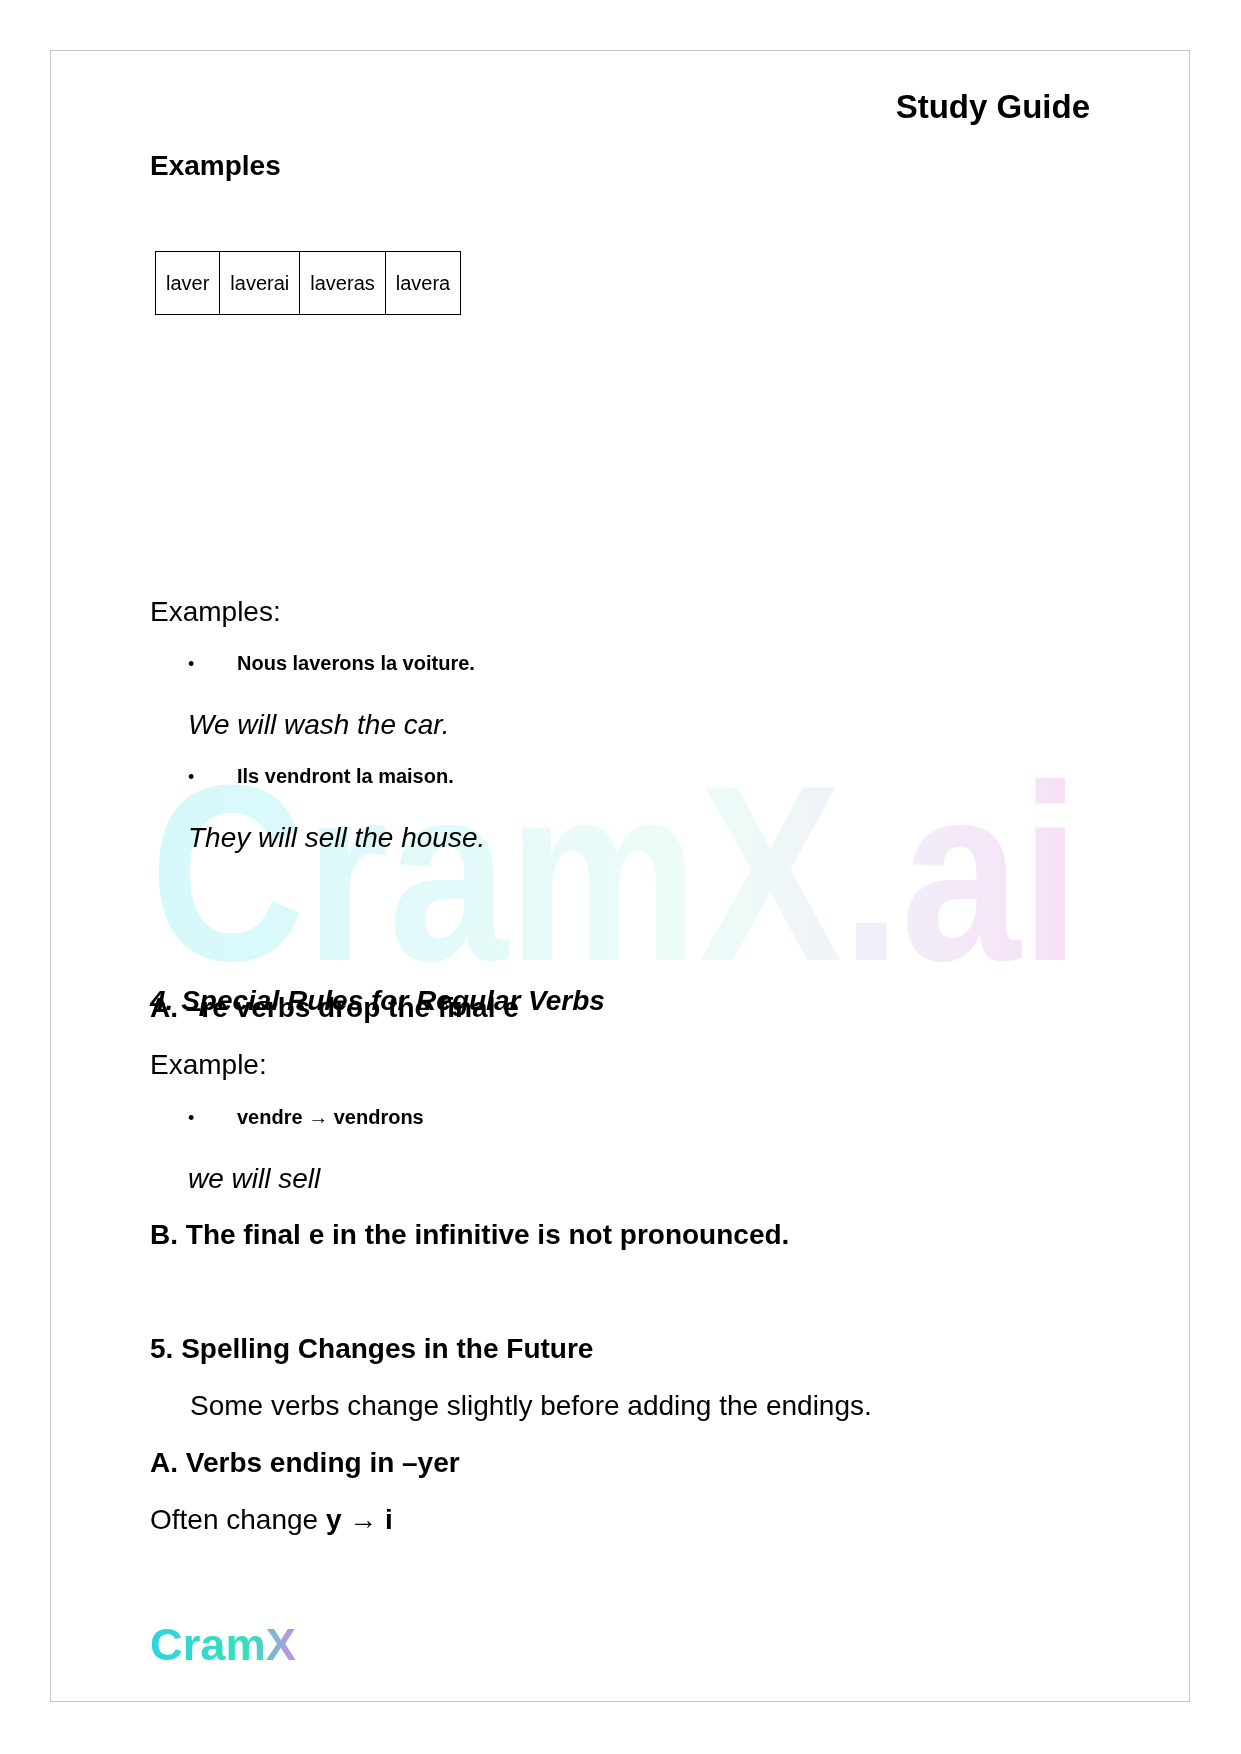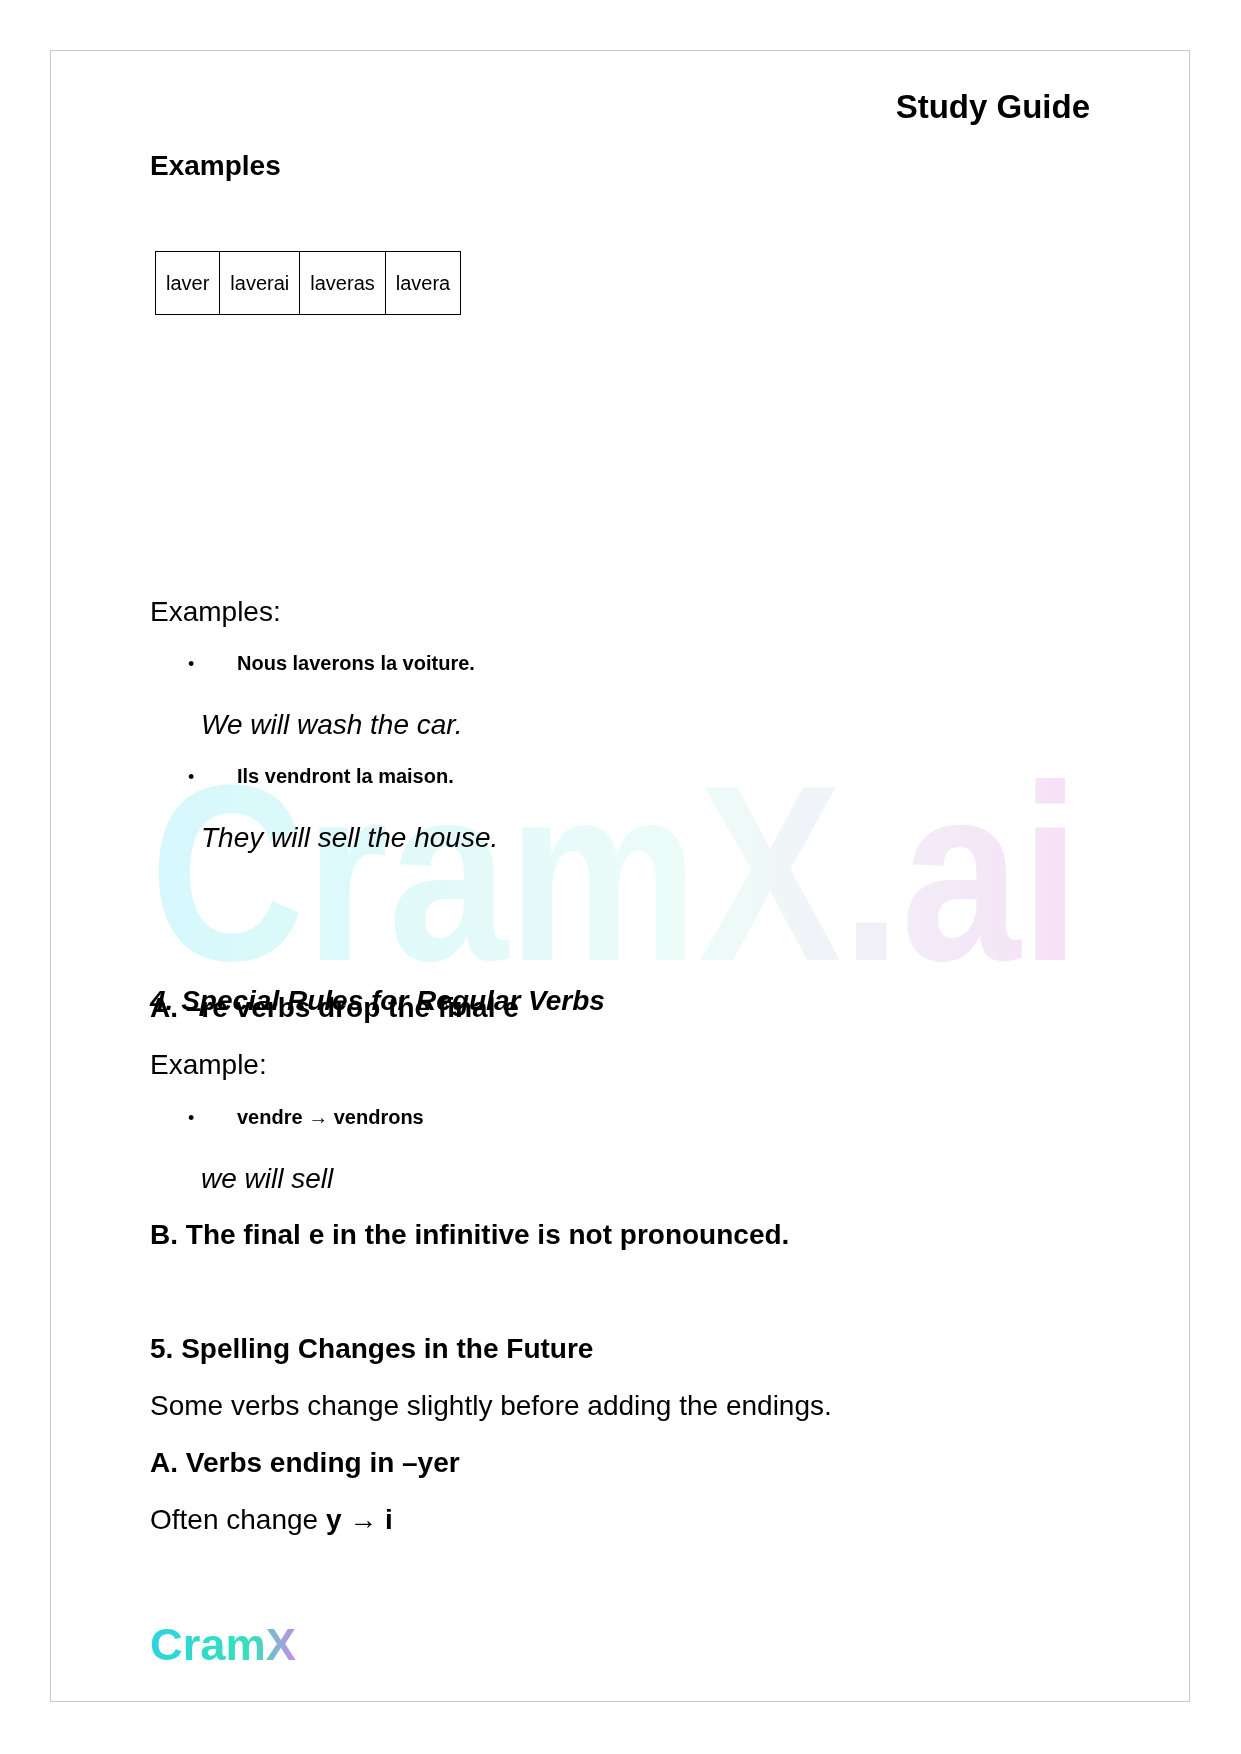--- a/index.html
+++ b/index.html
@@ -2,21 +2,21 @@
 <html><head>
 <meta charset="utf-8">
 <style>
   html, body { margin:0; padding:0; background:#ffffff; }
   body { width:1241px; height:1754px; position:relative; font-family:"Liberation Sans", sans-serif; color:#000; overflow:hidden; }
   .page-frame { position:absolute; left:50px; top:50px; width:1140px; height:1652px; border:1px solid #c8c8c8; box-sizing:border-box; }
   .title { position:absolute; right:151px; top:88px; font-size:33px; font-weight:bold; }
   .abs { position:absolute; left:150px; font-size:28px; white-space:nowrap; }
   .b { font-weight:bold; }
   .i { font-style:italic; }
-  .indent { left:188px;margin-left:13px; }
+  .indent { left:188px; }
   .bullet { position:absolute; left:188px; font-size:18px; }
   .bullet-text { position:absolute; left:237px; font-size:20px; font-weight:bold; white-space:nowrap; }
   table.verbs { position:absolute; left:155px; top:251px; border-collapse:collapse; font-size:20px; }
   table.verbs td { border:1.5px solid #000; height:63px; padding:0 10px; vertical-align:middle; box-sizing:border-box; }
   table.verbs tr.head td { font-weight:bold; }
   .watermark { position:absolute; left:150px; top:760px; width:940px; height:235px; pointer-events:none; }
   .logo { position:absolute; left:150px; top:1620px; }
 </style>
 </head>
 <body>
@@ -63,21 +63,21 @@
 <div class="abs b" style="top:992px;">A. –re verbs drop the final e</div>
 <div class="abs" style="top:1049px;">Example:</div>
 
 <div class="bullet" style="top:1108px;">•</div>
 <div class="bullet-text" style="top:1106px;">vendre → vendrons</div>
 <div class="abs i indent" style="top:1163px;">we will sell</div>
 
 <div class="abs b" style="top:1219px;">B. The final e in the infinitive is not pronounced.</div>
 
 <div class="abs b" style="top:1333px;">5. Spelling Changes in the Future</div>
-<div class="abs" style="top:1390px;">Some verbs change slightly before adding the endings.</div>
+<div class="abs" style="top:1390px;margin-left:40px;">Some verbs change slightly before adding the endings.</div>
 <div class="abs b" style="top:1447px;">A. Verbs ending in –yer</div>
 <div class="abs" style="top:1504px;"><span>Often change </span><span class="b">y → i</span></div>
 
 <svg class="logo" width="150" height="50" viewBox="0 0 150 50">
   <defs>
     <linearGradient id="lg" x1="0" x2="1" y1="0" y2="0">
       <stop offset="0" stop-color="#2fd3e0"></stop>
       <stop offset="0.7" stop-color="#37e0b8"></stop>
       <stop offset="1" stop-color="#c98be8"></stop>
     </linearGradient>

